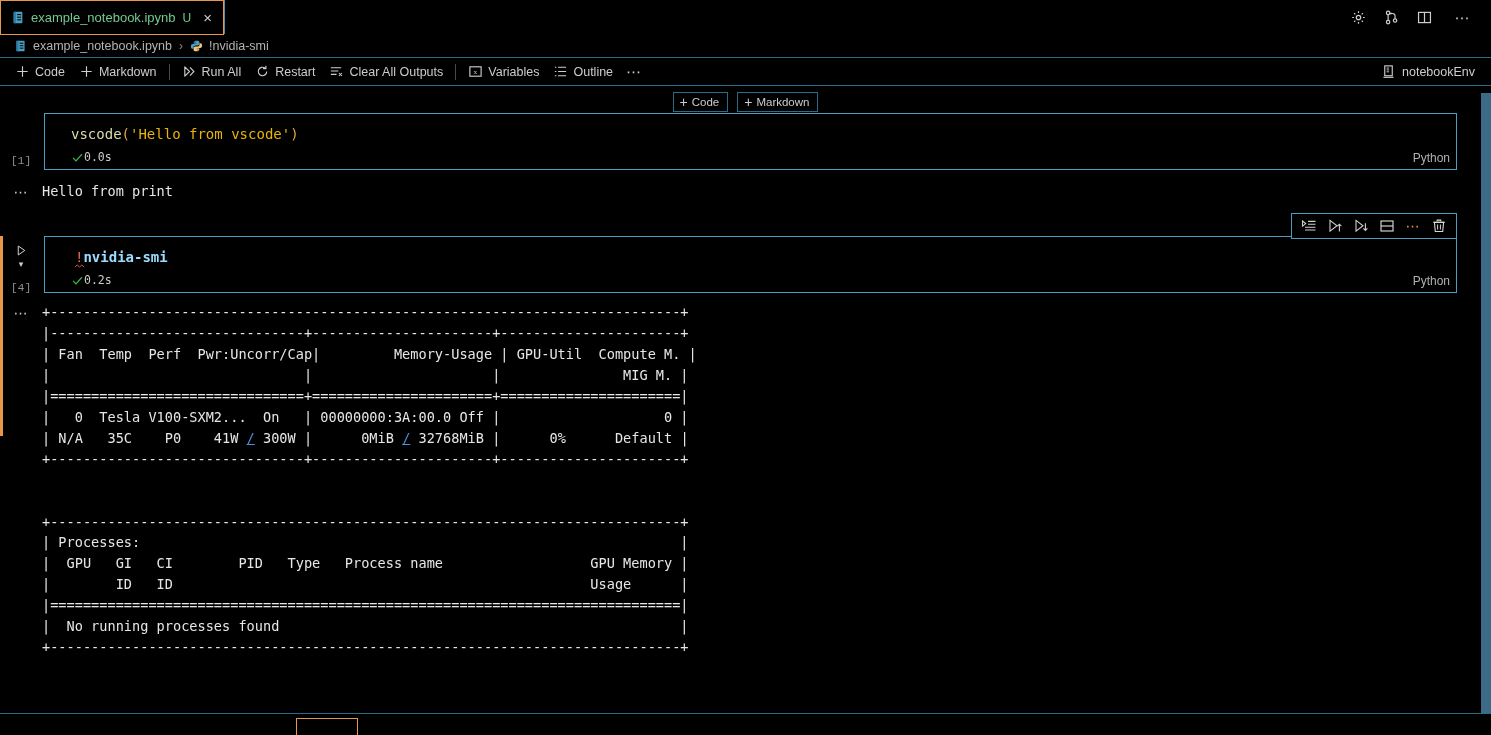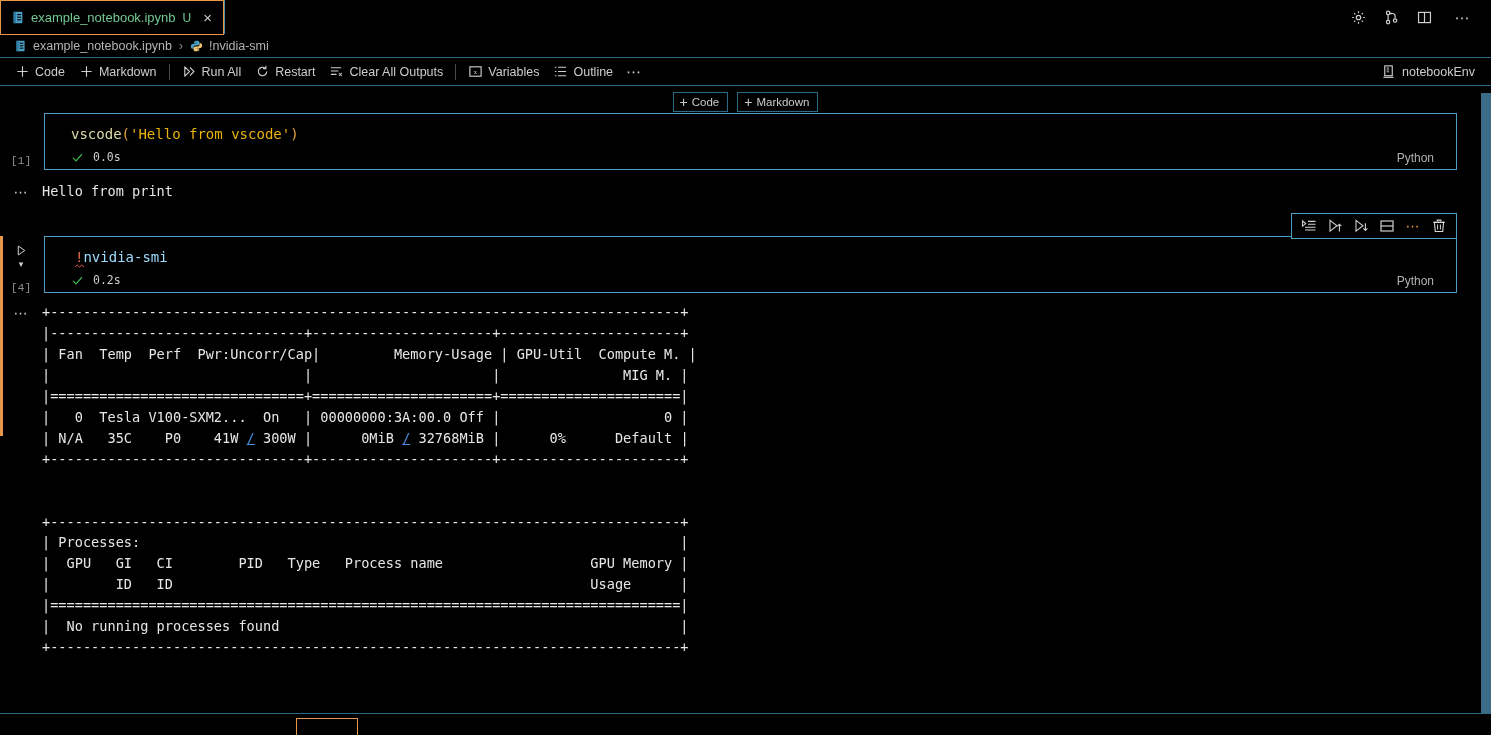--- a/index.html
+++ b/index.html
@@ -167,36 +167,35 @@
     white-space: pre;
     color: #d4d4d4;
   }
   .tok-fn { color: #dcdcaa; }
   .tok-paren { color: #e8a33d; }
   .tok-str { color: #eab308; }
   .tok-bang { color: #e06c4f; position: relative; }
   .squiggle {
     position: absolute; left: 0; bottom: -3px; width: 9px; height: 4px;
   }
-  .tok-plain { color: #9cdcfe; }
+  .tok-plain { color: #9cdcfe; font-weight: bold; }
 
   .cell-status {
     display: flex; align-items: center;
     padding: 2px 0 5px 26px;
-    gap: 9px;
     position: relative;
     text-align: right;
   }
   .check { width: 13px; height: 13px; display: block; }
   .dur {
     font-size: 11.5px; color: #cccccc;
     font-family: "DejaVu Sans Mono", monospace;
   }
   .lang-label {
-    position: absolute; right: 22px; bottom: 4px;
+    position: absolute; right: 6px; bottom: 4px;
     font-size: 12px; color: #b0b0b0;
   }
 
   
   .cell-toolbar {
     position: absolute;
     display: flex; align-items: center;
     border: 1px solid #4a9ec4;
     background: #000000;
     height: 26px;

